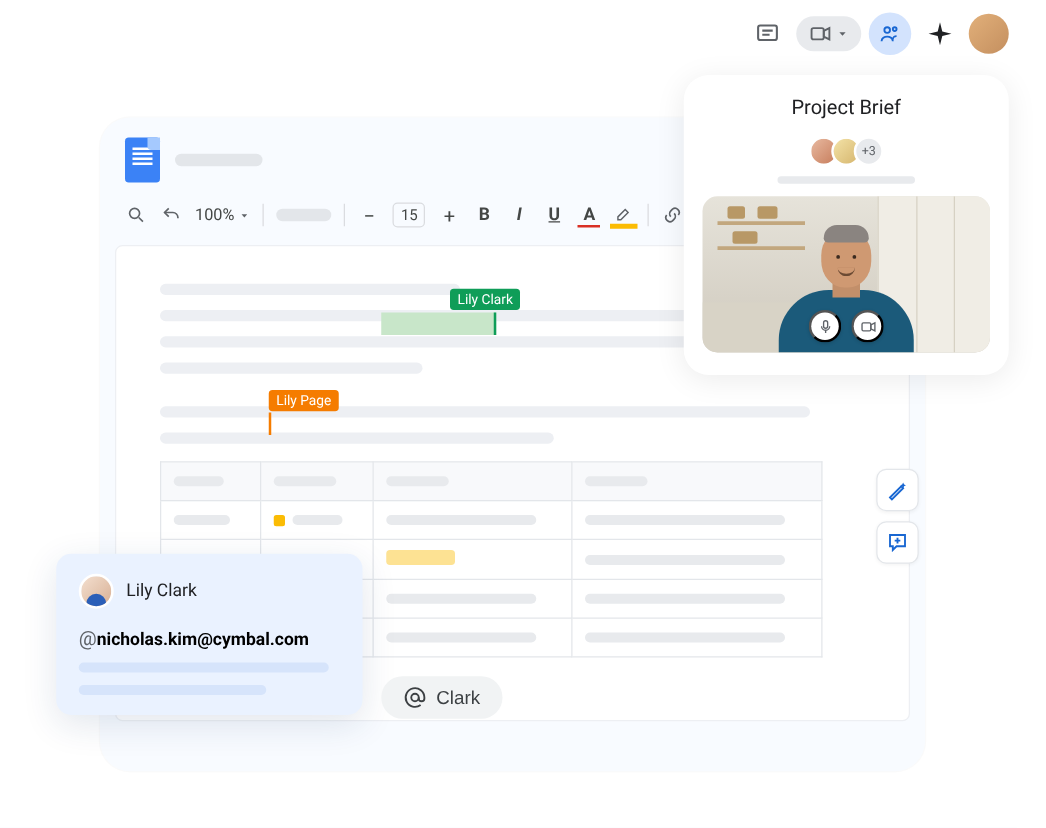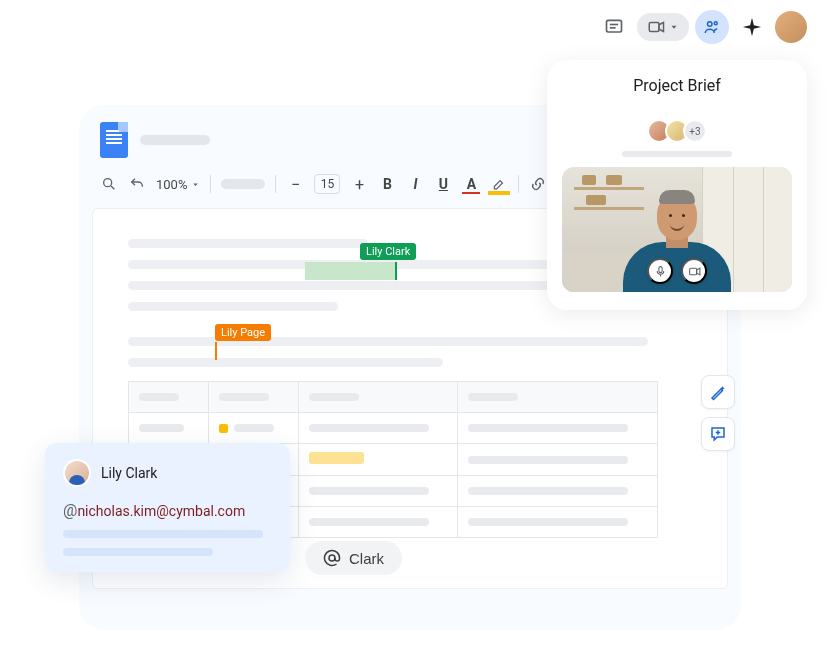--- a/index.html
+++ b/index.html
@@ -66,21 +66,21 @@
     }
     .gemini-star {
       width: 22px;
       height: 22px;
       color: #1a1a1a;
     }
 
     
     .doc-window {
       position: absolute;
-      top: 106px;
+      top: 94px;
       left: 80px;
       width: 660px;
       background: #f8fbff;
       border-radius: 24px;
       padding-bottom: 40px;
       box-shadow: 0 0 0 1px rgba(0,0,0,0.02);
     }
     .doc-header {
       display: flex;
       align-items: center;
@@ -257,21 +257,21 @@
       width: 260px;
       background: #fff;
       border-radius: 20px;
       box-shadow: 0 4px 24px rgba(0,0,0,0.08);
       padding: 16px 14px 18px;
       text-align: center;
     }
     .brief-title {
       font-size: 16px;
       color: #202124;
-      margin-bottom: 24px;
+      margin-bottom: 14px;
     }
     .brief-avatars {
       display: flex;
       justify-content: center;
       align-items: center;
       margin-bottom: 8px;
     }
     .bav {
       width: 24px;
       height: 24px;
@@ -427,21 +427,22 @@
       height:14px;
       background:#2b5fb8;
       border-radius:10px 10px 0 0;
     }
     .cname {
       font-size: 14px;
       color: #202124;
     }
     .mention {
       font-size: 14px;
-      color: #7f1d1d;
+      color: #000000;
+      font-weight: bold;
     }
     .mention-at {
       color: #5f6368;
     }
     .cph {
       height:8px;
       background:#d6e4fb;
       border-radius:4px;
       margin-top:10px;
     }

